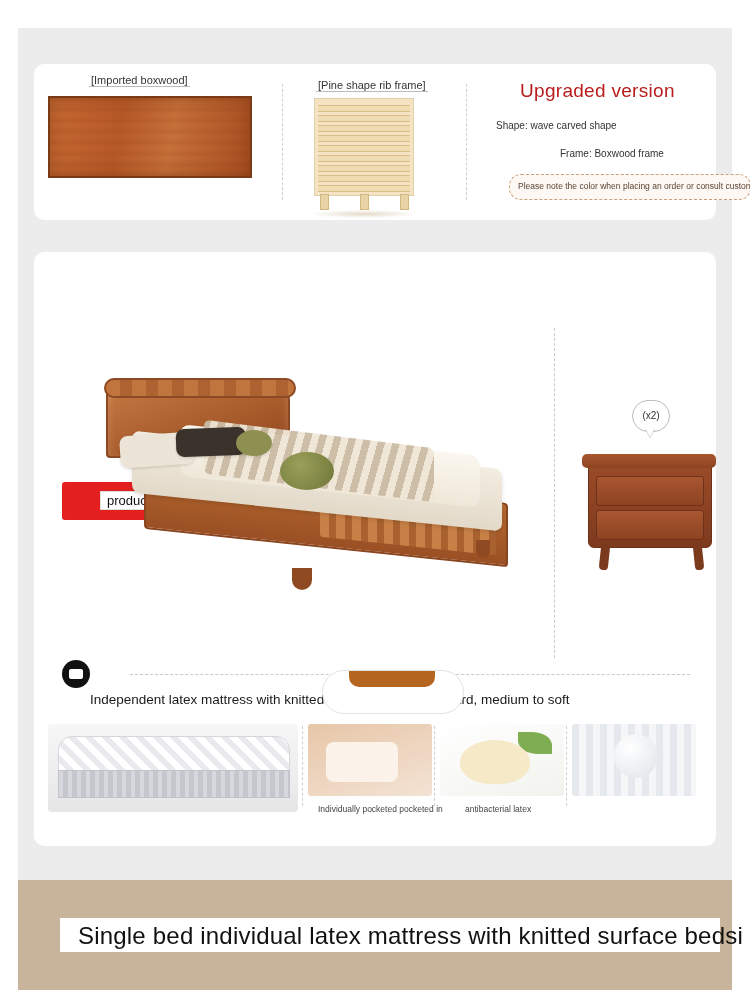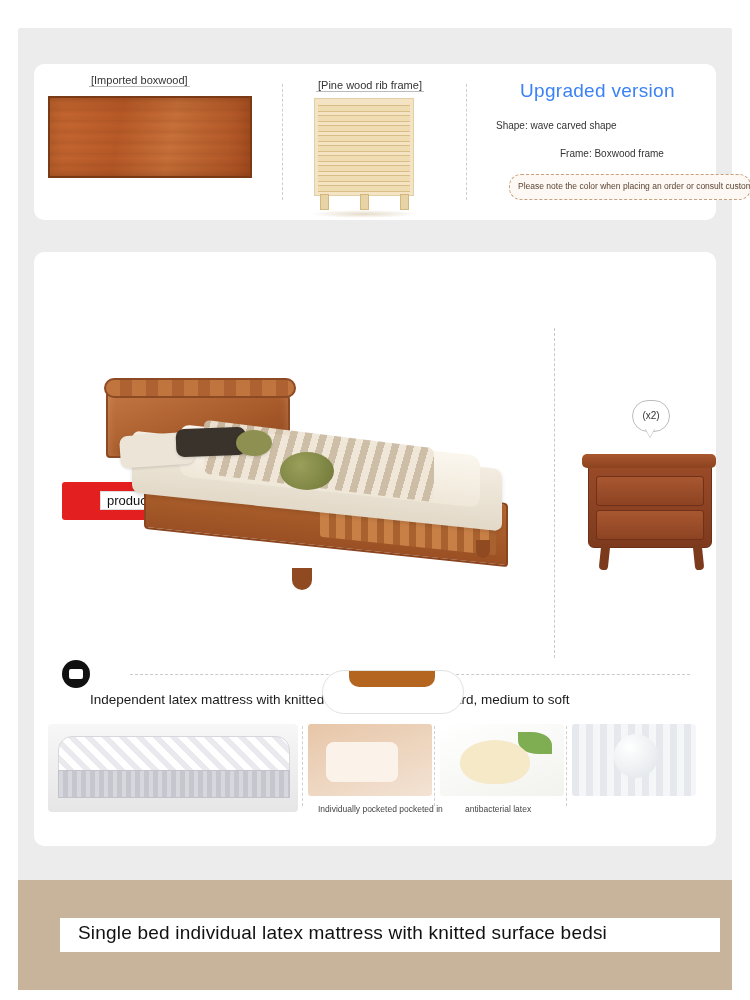--- a/index.html
+++ b/index.html
@@ -118,21 +118,21 @@
     height: 8px;
     border-radius: 50%;
     background: radial-gradient(ellipse at center, rgba(180,150,100,0.35), rgba(255,255,255,0) 70%);
   }
 
   .upgraded-title {
     position: absolute;
     left: 486px;
     top: 16px;
     font-size: 19px;
-    color: #3b82f6;
+    color: #b91c1c;
     letter-spacing: .3px;
   }
   .spec-line {
     position: absolute;
     font-size: 10px;
     color: #333;
   }
   .spec-line.shape { left: 462px; top: 56px; }
   .spec-line.frame { left: 486px; top: 84px; padding-left: 40px; }
 
@@ -518,42 +518,42 @@
     left: 60px;
     top: 918px;
     width: 660px;
     height: 34px;
     background: #ffffff;
   }
   .band-text {
     position: absolute;
     left: 78px;
     top: 922px;
-    font-size: 19px;
+    font-size: 24px;
     color: #111;
     white-space: nowrap;
     letter-spacing: .2px;
   }
 </style>
 </head>
 <body>
 
 <div class="page">
 
   <div class="grey-panel"></div>
 
   <div class="materials-card">
 
     <div class="mat-label boxwood">[Imported boxwood]</div>
 
     <div class="wood-swatch"></div>
 
     <div class="divider-v" style="left:248px;"></div>
 
-    <div class="mat-label pine">[Pine wood rib frame]</div>
+    <div class="mat-label pine">[Pine shape rib frame]</div>
 
     <div class="rib-frame">
       <i class="slat" style="top:6px"></i>
         <i class="slat" style="top:16px"></i>
       <i class="slat" style="top:26px"></i>
         <i class="slat" style="top:36px"></i>
       <i class="slat" style="top:46px"></i>
         <i class="slat" style="top:56px"></i>
       <i class="slat" style="top:66px"></i>
         <i class="slat" style="top:76px"></i>

